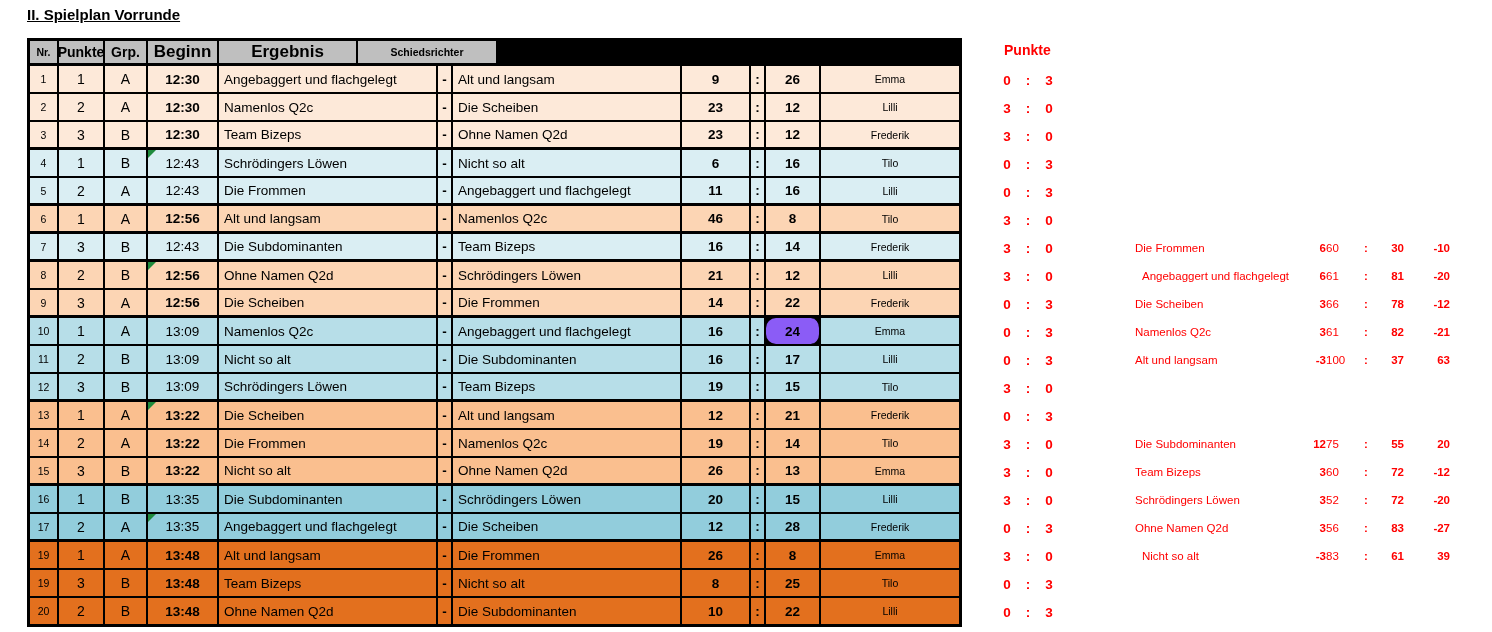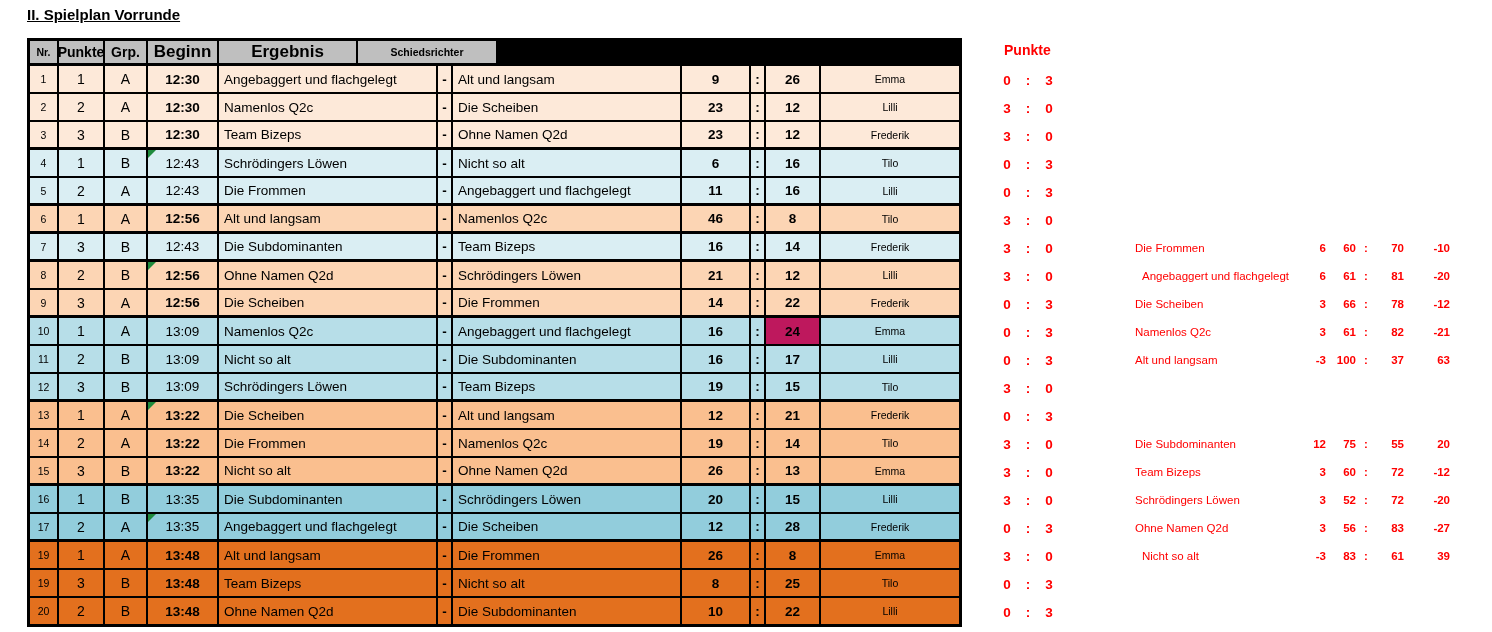--- a/index.html
+++ b/index.html
@@ -54,21 +54,21 @@
   }
   .punkte-row span { display:inline-block; width:16px; text-align:center; }
   
   .standings { position:absolute; left:1128px; }
   .standings.group-a { top:234px; }
   .standings.group-b { top:430px; }
   .standing-row { display:flex; height:28px; align-items:center; color:#ff0000; font-size:11.5px; }
   .st-name { width:170px; padding-left:7px; box-sizing:border-box; overflow:hidden; white-space:nowrap; }
   .st-name.indent { padding-left:14px; }
   .st-pts   { width:28px; text-align:right; font-weight:700; }
-  .st-for   { width:30px; text-align:right; font-weight:700; }
+  .st-for   { width:30px; font-weight:400; }
   .st-colon { width:20px; text-align:center; font-weight:700; }
   .st-against{ width:28px; text-align:right; font-weight:700; }
   .st-diff  { width:46px; text-align:right; font-weight:700; }
 </style>
 </head>
 <body>
 
 <div class="sheet">
 
   <div class="sheet-title">II. Spielplan Vorrunde</div>
@@ -421,21 +421,21 @@
           </div>
           <div class="cell c-team2" style="background: rgb(183, 222, 232);">
             <span>Angebaggert und flachgelegt</span>
           </div>
           <div class="cell c-score1" style="background: rgb(183, 222, 232);">
             <span>16</span>
           </div>
           <div class="cell c-colon" style="background: rgb(183, 222, 232);">
             <span>:</span>
           </div>
-          <div class="cell c-score2" style="background: #be185d;">
+          <div class="cell c-score2" style="background: #8b5cf6; border-radius: 10px;">
             <span>24</span>
           </div>
           <div class="cell c-ref" style="background: rgb(183, 222, 232);">
             <span>Emma</span>
           </div>
         </div>
         <div class="row">
           <div class="cell c-nr" style="background: rgb(183, 222, 232);">
             <span>11</span>
           </div>
@@ -893,21 +893,21 @@
         <span>3</span>
       </div>
     </div>
 
   <div class="standings group-a" id="standings-a">
       <div class="standing-row">
         <span class="st-name">Die Frommen</span>
         <span class="st-pts">6</span>
         <span class="st-for">60</span>
         <span class="st-colon">:</span>
-        <span class="st-against">70</span>
+        <span class="st-against">30</span>
         <span class="st-diff">-10</span>
       </div>
       <div class="standing-row">
         <span class="st-name indent">Angebaggert und flachgelegt</span>
         <span class="st-pts">6</span>
         <span class="st-for">61</span>
         <span class="st-colon">:</span>
         <span class="st-against">81</span>
         <span class="st-diff">-20</span>
       </div>

